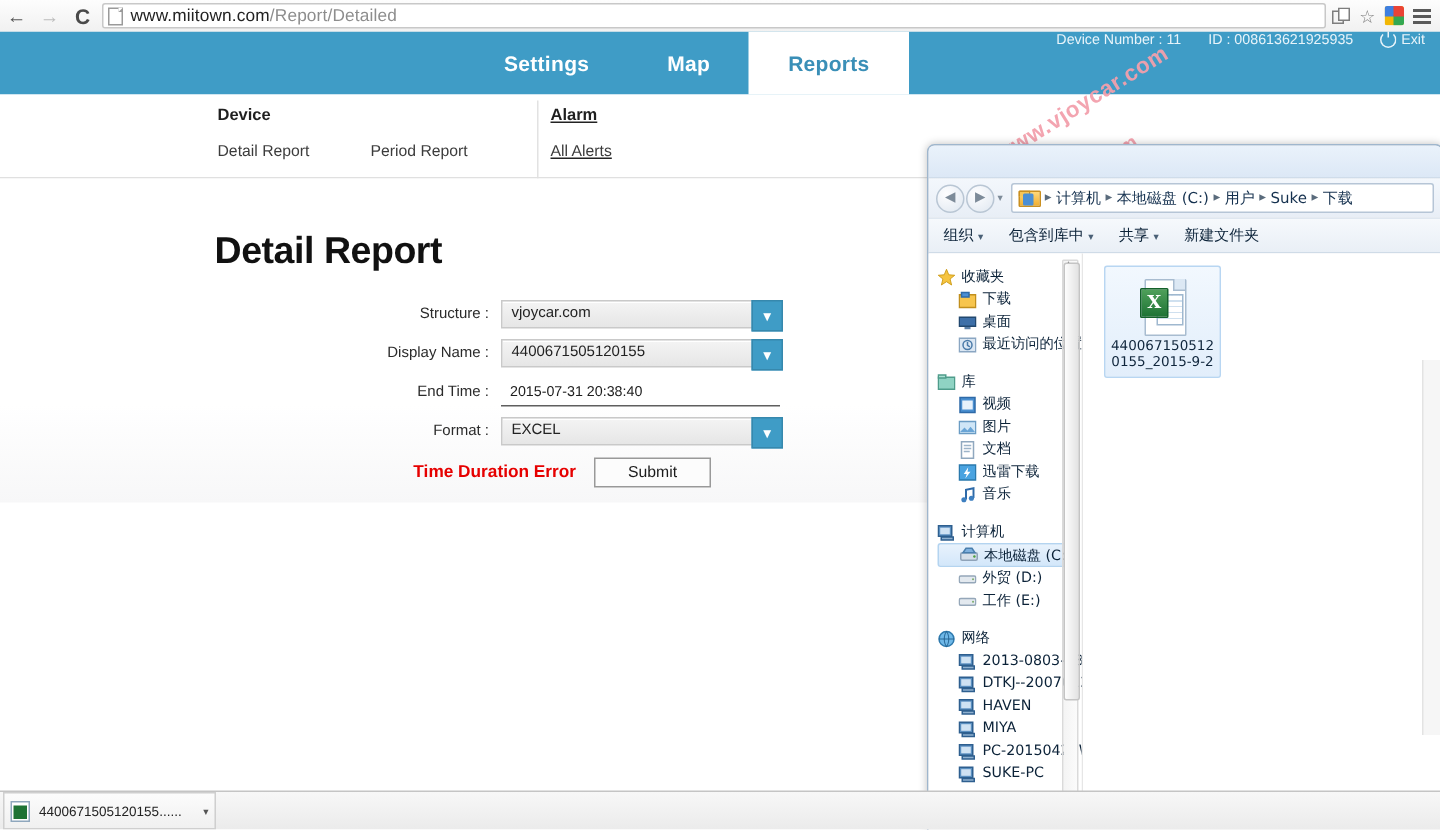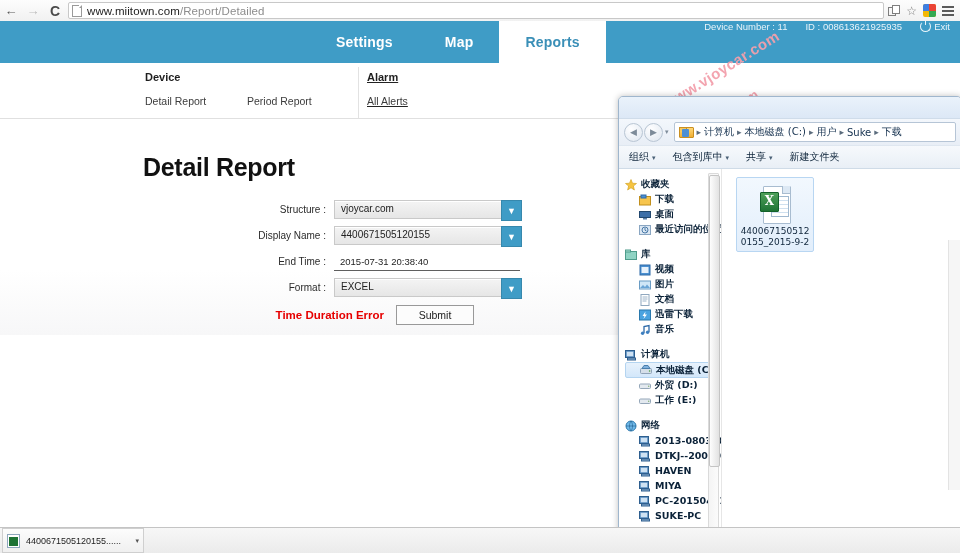--- a/index.html
+++ b/index.html
@@ -135,21 +135,21 @@
   .dl-badge{position:absolute;left:3px;top:2px;width:7px;height:8px;background:#4b8fd4;border-radius:1px;}
   .crumb-sep{color:#5a6b7c;font-size:9px;padding:0 1px;}
   .ex-menubar{height:17px;display:flex;align-items:center;gap:14px;padding:0 10px;font-size:10px;
     color:#0b2238;background:#f0f4f9;}
   .ex-toolbar{height:22px;display:flex;align-items:center;gap:17px;padding:0 10px;font-size:10px;
     color:#0b2238;background:linear-gradient(#f6f9fc,#e9eff6);border-top:1px solid #dfe7f0;
     border-bottom:1px solid #cfdbe7;}
   .ex-toolbar .caret,.ex-menubar .caret{font-size:7px;color:#4a6076;margin-left:3px;}
   .ex-body{display:flex;height:371px;background:#fff;}
   .ex-nav{width:96px;background:#fff;padding:8px 0 0 6px;position:relative;overflow:hidden;}
-  .navgroup{margin-bottom:10px;font-weight:bold;}
+  .navgroup{margin-bottom:10px;}
   .navitem{display:flex;align-items:center;gap:4px;height:15px;font-size:9.5px;color:#0b2238;
     white-space:nowrap;}
   .navitem.child{padding-left:14px;}
   .navitem.sel{background:linear-gradient(#e8f2fc,#d3e7fa);border:1px solid #b4d4f0;border-radius:2px;
     margin-right:4px;height:14px;}
   .nic{width:12px;height:12px;flex:0 0 auto;display:block;}
   .ex-navscroll{position:absolute;right:2px;top:4px;width:9px;height:360px;
     background:linear-gradient(90deg,#f4f4f4,#fbfbfb);border:1px solid #dadada;border-radius:1px;}
   .ex-navscroll .thumb{position:absolute;left:0;top:1px;width:9px;height:290px;
     background:linear-gradient(90deg,#fdfdfd,#e2e2e2);border:1px solid #c4c4c4;border-radius:2px;}

